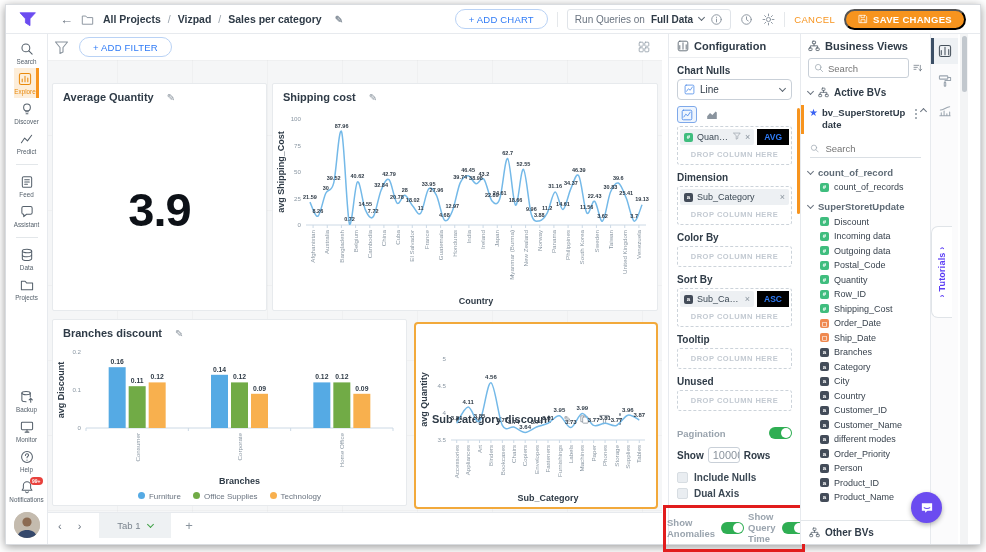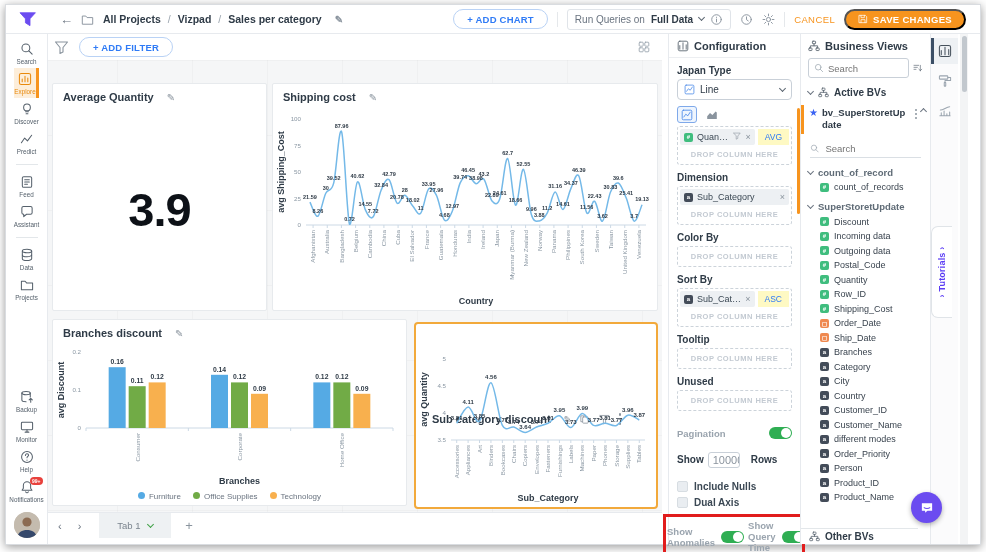--- a/index.html
+++ b/index.html
@@ -8,21 +8,21 @@
   svg.i{stroke:currentColor;fill:none;stroke-width:1.1;stroke-linecap:round;stroke-linejoin:round}
   
   .topbar{position:absolute;left:0;top:0;right:0;height:29px;border-bottom:1px solid #e7eaee;display:flex;align-items:center;background:#fff;z-index:5}
   .logo{width:42px;height:28px;display:flex;align-items:center;justify-content:center;cursor:pointer}
   .back{color:#6a7480;font-size:13px;margin:0 8px 0 12px}
   .folder-ic{color:#8a949e;width:13px;height:13px;margin-right:9px}
   .crumb{display:flex;align-items:center;gap:7px;font-size:10.5px;font-weight:700;color:#2f3b47}
   .crumb .sep{color:#9aa4ae;font-weight:400}
   .pencil{color:#8a949e;font-size:10px;margin-left:6px}
   .tb-right{margin-left:auto;display:flex;align-items:center;gap:9px;padding-right:14px}
-  .pill-blue{display:flex;align-items:center;gap:4px;border:1px solid #b9d2f5;color:#2f7bf6;font-size:9.5px;font-weight:700;border-radius:12px;height:20px;padding:0 13px;background:#fff;letter-spacing:.2px;cursor:pointer}
+  .pill-blue{display:flex;align-items:center;gap:4px;border:1px solid #b9d2f5;color:#2f7bf6;font-size:9.5px;font-weight:400;border-radius:12px;height:20px;padding:0 13px;background:#fff;letter-spacing:.2px;cursor:pointer}
   .vsep{width:1px;height:15px;background:#e5e8eb}
   .runq{display:flex;align-items:center;gap:6px;border:1px solid #e0e4e9;border-radius:3px;height:21px;padding:0 7px;font-size:10px;color:#6a7480}
   .runq b{color:#2f3b47;font-size:10px}
   .chev-dn{width:5px;height:5px;border-right:1.4px solid #5a6570;border-bottom:1.4px solid #5a6570;transform:rotate(45deg);margin-top:-3px}
   .ic-g{color:#8a949e;width:13px;height:13px}
   .cancel{color:#f7941e;font-weight:400;font-size:9.5px;letter-spacing:.4px;cursor:pointer}
   .save-btn{display:flex;align-items:center;gap:5px;background:#f7941e;color:#fff;font-weight:700;font-size:9.5px;border-radius:12px;height:21px;padding:0 12px;letter-spacing:.3px;cursor:pointer}
   
   .rail{position:absolute;left:0;top:29px;width:42px;bottom:0;border-right:1px solid #e7eaee;display:flex;flex-direction:column;align-items:center;background:#fff;padding-top:4px;z-index:4}
   .rail-item{width:100%;padding:4px 0 3px;display:flex;flex-direction:column;align-items:center;gap:2px;color:#55606b;font-size:6.3px;cursor:pointer;position:relative}
@@ -74,21 +74,21 @@
   .tt.on{border:1px solid #7fa9ea;background:#eef5fe;color:#4d8be8}
   .dropbox{border:1px dashed #ccd3da;border-radius:3px;margin-top:3px;padding:2px}
   .drop-label{height:15px;display:flex;align-items:center;justify-content:center;font-size:7.5px;font-weight:700;letter-spacing:.5px;color:#c3cad2}
   .chip-row{display:flex;align-items:stretch;gap:3px;margin-bottom:2px}
   .chip{display:flex;align-items:center;gap:4px;background:#edf0f3;border-radius:2px;height:16px;padding:0 4px;font-size:9px;color:#3b4854;flex:1;min-width:0}
   .chip .nm{overflow:hidden;text-overflow:ellipsis;white-space:nowrap}
   .fld-ic{width:9px;height:9px;border-radius:2px;display:flex;align-items:center;justify-content:center;color:#fff;font-size:6px;font-weight:700;flex:none}
   .fld-measure{background:#3fbd7e}.fld-date{background:#ef8950}.fld-dim{background:#434c59}
   .chip-x{color:#8a949e;font-size:9px;margin-left:auto;cursor:pointer}
   .chip-f svg{width:8px;height:8px;color:#8a949e}
-  .agg{font-size:8.5px;font-weight:400;color:#2f7bf6;display:flex;align-items:center;padding:0 7px;background:#fef9c3;cursor:pointer}
+  .agg{font-size:8.5px;font-weight:700;color:#2f7bf6;display:flex;align-items:center;padding:0 7px;background:#000000;cursor:pointer}
   .flex-row{display:flex;align-items:center;gap:6px}
   .tog{width:23px;height:12px;border-radius:7px;background:#2fae53;position:relative;margin-left:auto;flex:none;cursor:pointer}
   .tog::after{content:"";position:absolute;right:1px;top:1px;width:10px;height:10px;border-radius:50%;background:#fff}
   .rows-inp{width:32px;height:16px;border:1px solid #c9d0d8;border-radius:3px;font-size:11px;color:#8b949e;padding-left:4px;font-family:inherit}
   .cb{width:11px;height:11px;background:#e9edf1;border:1px solid #d7dde2;border-radius:2px;flex:none;cursor:pointer}
   .cb-lab{font-size:10px;font-weight:600;color:#3b4854}
   .anomaly-box{border:3px solid #e11d1d;margin:6px -13px 0 -14px;padding:3px 10px 5px 1px;display:flex;flex-direction:row;gap:4px}
   .cfg-scroll{position:absolute;right:0;top:74px;width:3px;height:106px;background:#f7941e;border-radius:2px}
   
   .bv{position:absolute;left:794px;width:130px;top:29px;bottom:0;border-left:1px solid #e7eaee;background:#fff;padding:6px 7px 0;z-index:3}
@@ -105,21 +105,21 @@
   .bv-item{display:flex;gap:4px;margin:7px -7px 0;padding:2px 4px 2px 5px;border-left:3px solid #f7941e}
   .bv-item .star{color:#3b63f3;font-size:10px;line-height:1.2;flex:none}
   .bv-item .nm{font-size:9.5px;font-weight:700;color:#2f3b47;line-height:1.3;word-break:break-all;flex:1}
   .bv-item .kebab{margin-top:2px}
   .bv-item .kebab i{width:2px;height:2px}
   .search2{display:flex;align-items:center;gap:6px;margin:9px 2px 0;border-bottom:1px solid #dadfe4;padding-bottom:3px;color:#9aa4ae}
   .search2 svg{width:11px;height:11px}
   .search2 input{border:none;outline:none;width:100%;font-size:9.5px;font-family:inherit;color:#3b4854}
   .bv-group{display:flex;align-items:center;gap:5px;font-size:9.5px;font-weight:700;color:#5f6b76;margin-top:9px}
   .bv-field{display:flex;align-items:center;gap:5px;padding-left:12px;margin-top:4.5px;font-size:9px;color:#39434e;cursor:pointer}
-  .other-bvs{position:absolute;left:0;right:12px;bottom:0;height:16px;border-top:1px solid #e3e7ea;display:flex;align-items:center;gap:5px;padding-left:8px;font-size:10px;font-weight:700;color:#2f3b47;background:#fff}
+  .other-bvs{position:absolute;left:0;right:12px;bottom:0;height:24px;border-top:1px solid #e3e7ea;display:flex;align-items:center;gap:5px;padding-left:8px;font-size:10px;font-weight:700;color:#2f3b47;background:#fff}
   .other-bvs svg{width:11px;height:11px;color:#5a6570}
   
   .strip{position:absolute;left:924px;width:28px;top:29px;bottom:0;border-left:1px solid #e7eaee;background:#fbfbfc}
   .strip-btn{width:100%;height:26px;display:flex;align-items:center;justify-content:center;color:#9aa4ae;cursor:pointer;margin-top:4px}
   .strip-btn svg{width:14px;height:14px}
   .strip-btn.on{background:#eef1f4;color:#45505b;box-shadow:inset 3px 0 0 #3c4f66}
   .tut{position:absolute;left:0px;top:192px;width:21px;height:92px;background:#fff;border:1px solid #e0e4e8;border-right:none;border-radius:7px 0 0 7px;display:flex;align-items:center;justify-content:center;cursor:pointer}
   .tut span{transform:rotate(-90deg);white-space:nowrap;font-size:9px;font-weight:700;color:#5b3df5;letter-spacing:.2px}
   
   .win-scroll{position:absolute;left:954px;width:8px;top:29px;bottom:0;background:#f3f4f5}
@@ -559,21 +559,21 @@
   <section class="config">
     <div class="cfg-head">
       <svg class="i" viewBox="0 0 15 15">
           <path d="M3.5 11.5V7M7.5 11.5V3.5M11.5 11.5V6"></path>
           <rect x="1.5" y="1.5" width="12" height="12" rx="2"></rect>
         </svg>
       <span>Configuration</span>
     </div>
     <div class="cfg-scroll"></div>
 
-    <div class="cfg-lab">Japan Type</div>
+    <div class="cfg-lab">Chart Nulls</div>
     <div class="sel">
       <svg class="i" viewBox="0 0 15 15" style="width:11px;height:11px;color:#4d8be8">
           <rect x="1.5" y="1.5" width="12" height="12" rx="1.5"></rect>
           <path d="M3.5 10l2.5-3.5 2.5 2 3-4.5"></path>
         </svg>
       <span>Line</span>
       <span class="chev-dn"></span>
     </div>
 
     <div class="tt-row">
@@ -646,21 +646,21 @@
     </div>
 
     <div class="flex-row" style="margin-top:16px">
       <span class="cfg-lab-gray">Pagination</span>
       <span class="tog"></span>
     </div>
 
     <div class="flex-row" style="margin-top:8px;gap:4px">
       <span class="cfg-lab" style="margin:0">Show</span>
       <input class="rows-inp" value="10000" style="">
-      <span class="cfg-lab" style="margin:7px">Rows</span>
+      <span class="cfg-lab" style="margin:0">Rows</span>
     </div>
 
     <div class="flex-row" style="margin-top:9px">
       <span class="cb"></span>
       <span class="cb-lab">Include Nulls</span>
     </div>
     <div class="flex-row" style="margin-top:5px">
       <span class="cb"></span>
       <span class="cb-lab">Dual Axis</span>
     </div>

